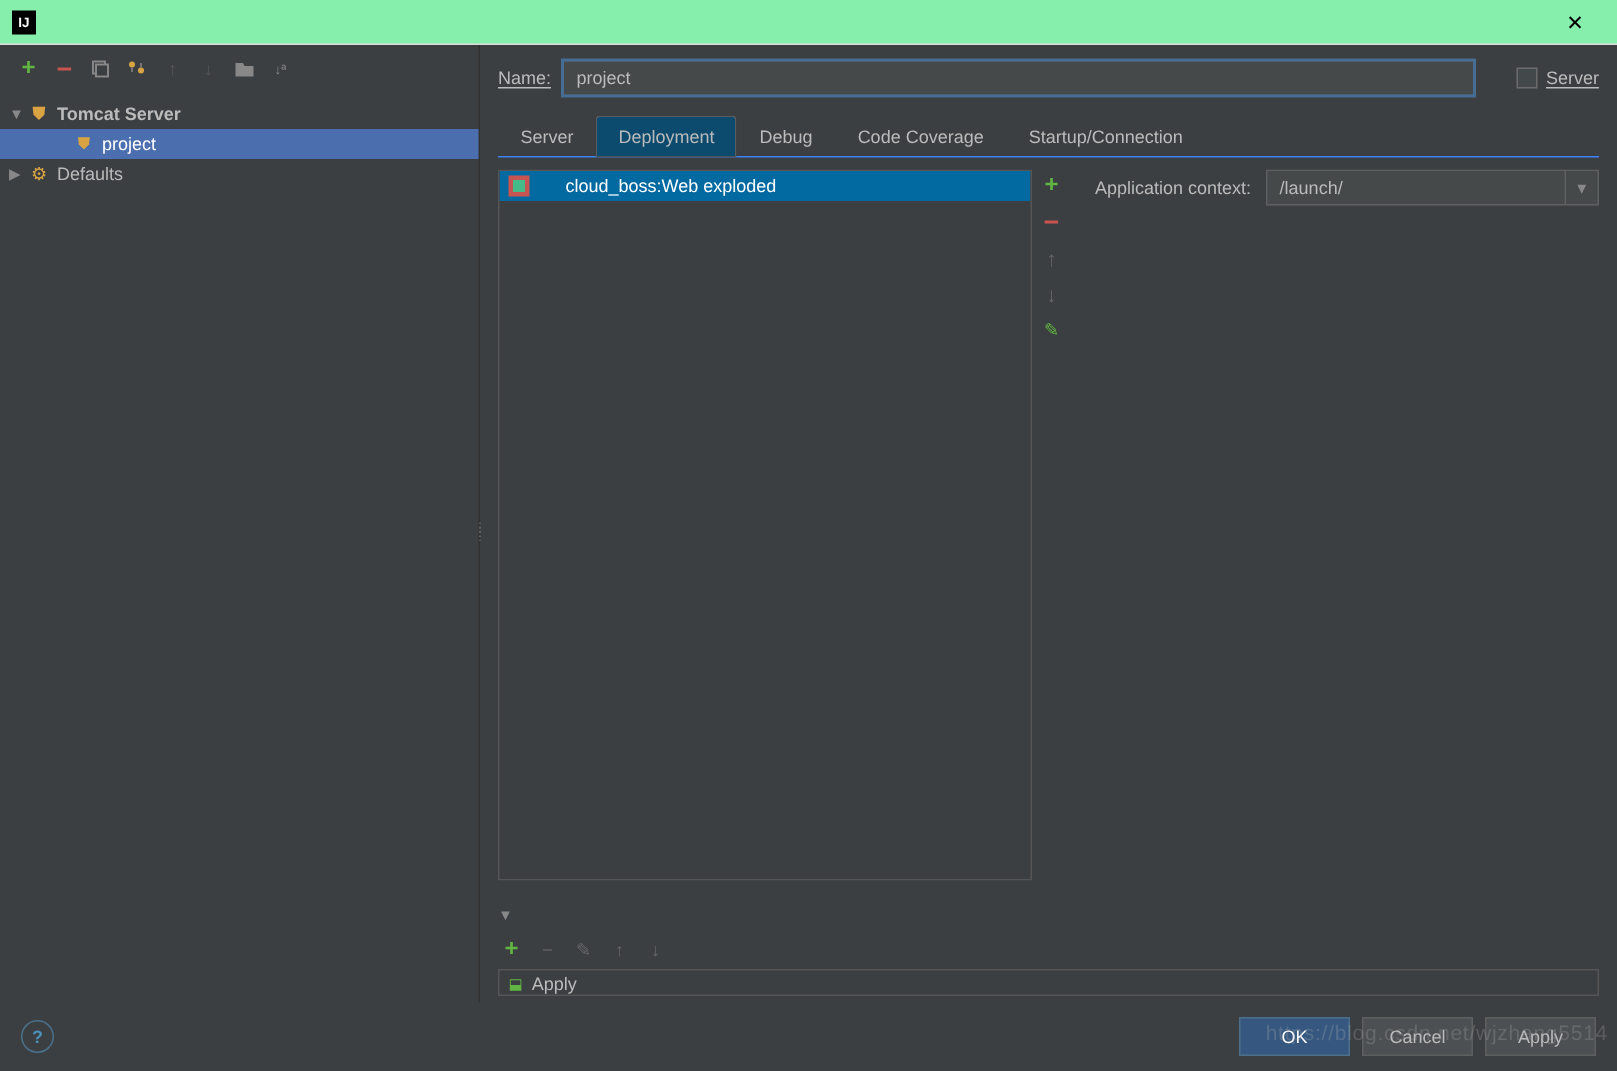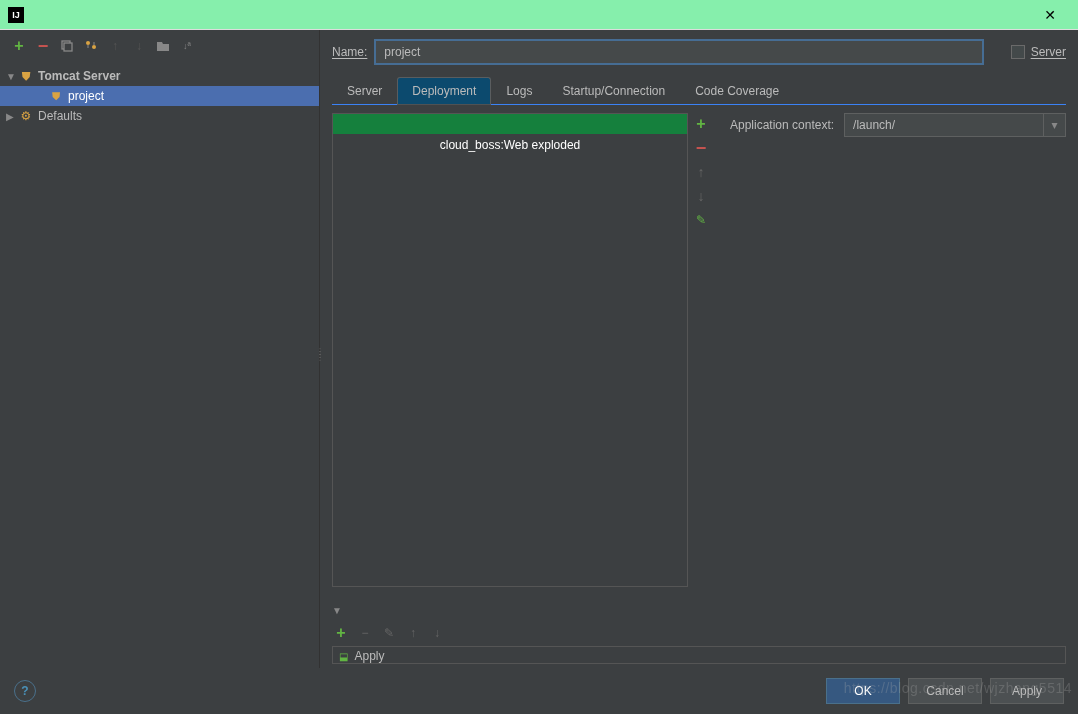--- a/index.html
+++ b/index.html
@@ -48,21 +48,21 @@
     .tabs { display: flex; border-bottom: 1px solid #3b82f6; }
     .tab { padding: 6px 14px; cursor: pointer; border: 1px solid transparent; border-bottom: none; position: relative; top: 1px; }
     .tab.active { background: #0c4a6e; border: 1px solid #5a5d5f; border-bottom: 1px solid #4e5254; border-radius: 3px 3px 0 0; }
     
     
     .tab-content { flex: 1; display: flex; flex-direction: column; overflow: hidden; padding-top: 8px; }
     .deploy-label { margin-bottom: 6px; color: #999; }
     .deploy-row { display: flex; gap: 10px; flex: 1; overflow: hidden; }
     .artifact-box { flex: 0 0 382px; display: flex; }
     .artifact-list { flex: 1; border: 1px solid #555; background: #3c3f41; overflow-y: auto; }
-    .artifact-item { display: flex; align-items: center; height: 20px; padding: 0 6px; background: #15803d; color: #fff; gap: 24px; flex-direction: column; }
+    .artifact-item { display: flex; align-items: center; height: 20px; padding: 0 6px; background: #0369a1; color: #fff; gap: 24px; }
     .artifact-item .art-icon { width: 14px; height: 14px; background: #c75450; display: inline-block; position: relative; }
     .artifact-item .art-icon::after { content: ""; position: absolute; inset: 3px; background: #4b8; }
     .artifact-tools { display: flex; flex-direction: column; gap: 6px; padding: 2px 4px; }
     .artifact-tools .at-btn { width: 18px; height: 18px; display: inline-flex; align-items: center; justify-content: center; cursor: pointer; }
     .at-btn.add { color: #62b543; font-size: 16px; font-weight: bold; }
     .at-btn.remove { color: #c75450; font-size: 18px; font-weight: bold; }
     .at-btn.arrow { color: #666; font-size: 14px; }
     .at-btn.edit { color: #62b543; font-size: 12px; }
     
     .context-panel { flex: 1; padding-left: 6px; }
@@ -156,23 +156,23 @@
         <input class="name-input" value="project" style="">
         <div class="share-box">
           <span class="checkbox"></span>
           <label>Server</label>
         </div>
       </div>
 
       <div class="tabs">
         <div class="tab">Server</div>
         <div class="tab active">Deployment</div>
-        <div class="tab">Logs</div>
+        <div class="tab">Debug</div>
+        <div class="tab">Code Coverage</div>
         <div class="tab">Startup/Connection</div>
-        <div class="tab">Code Coverage</div>
       </div>
 
       <div class="tab-content">
         <div class="deploy-row">
           <div class="artifact-box">
             <div class="artifact-list">
               <div class="artifact-item">
                 <span class="art-icon"></span>
                 <span>cloud_boss:Web exploded</span>
               </div>

